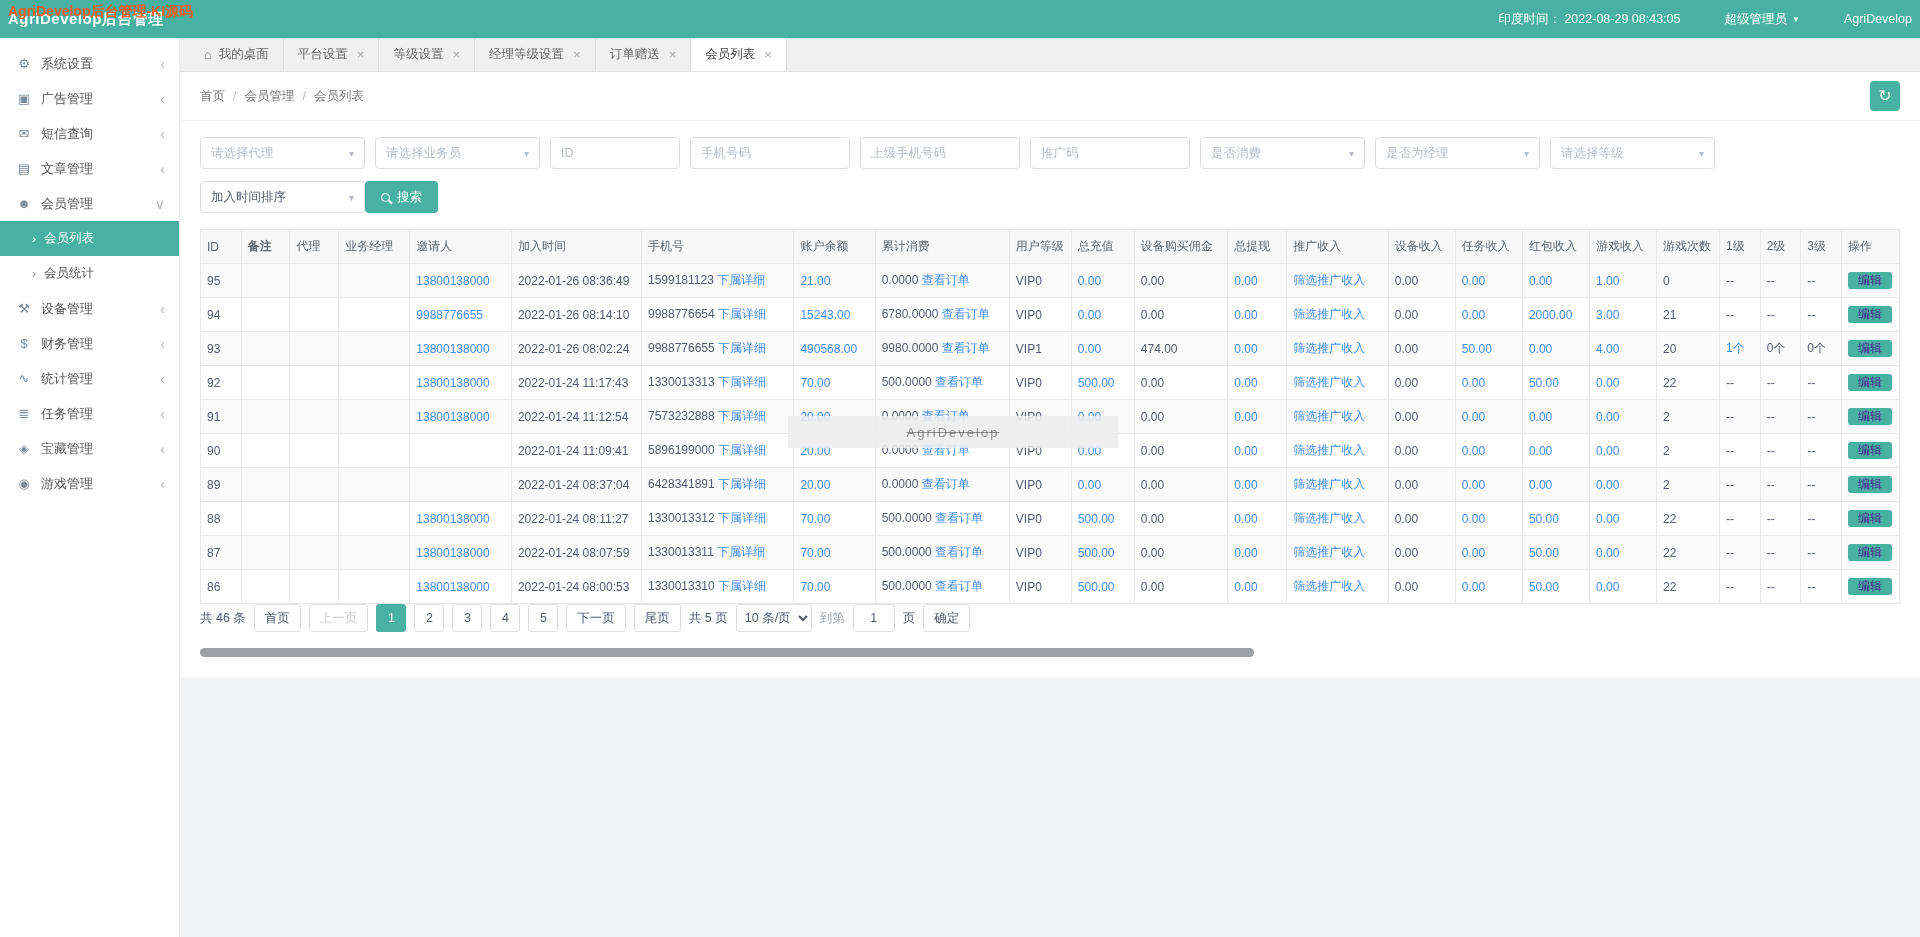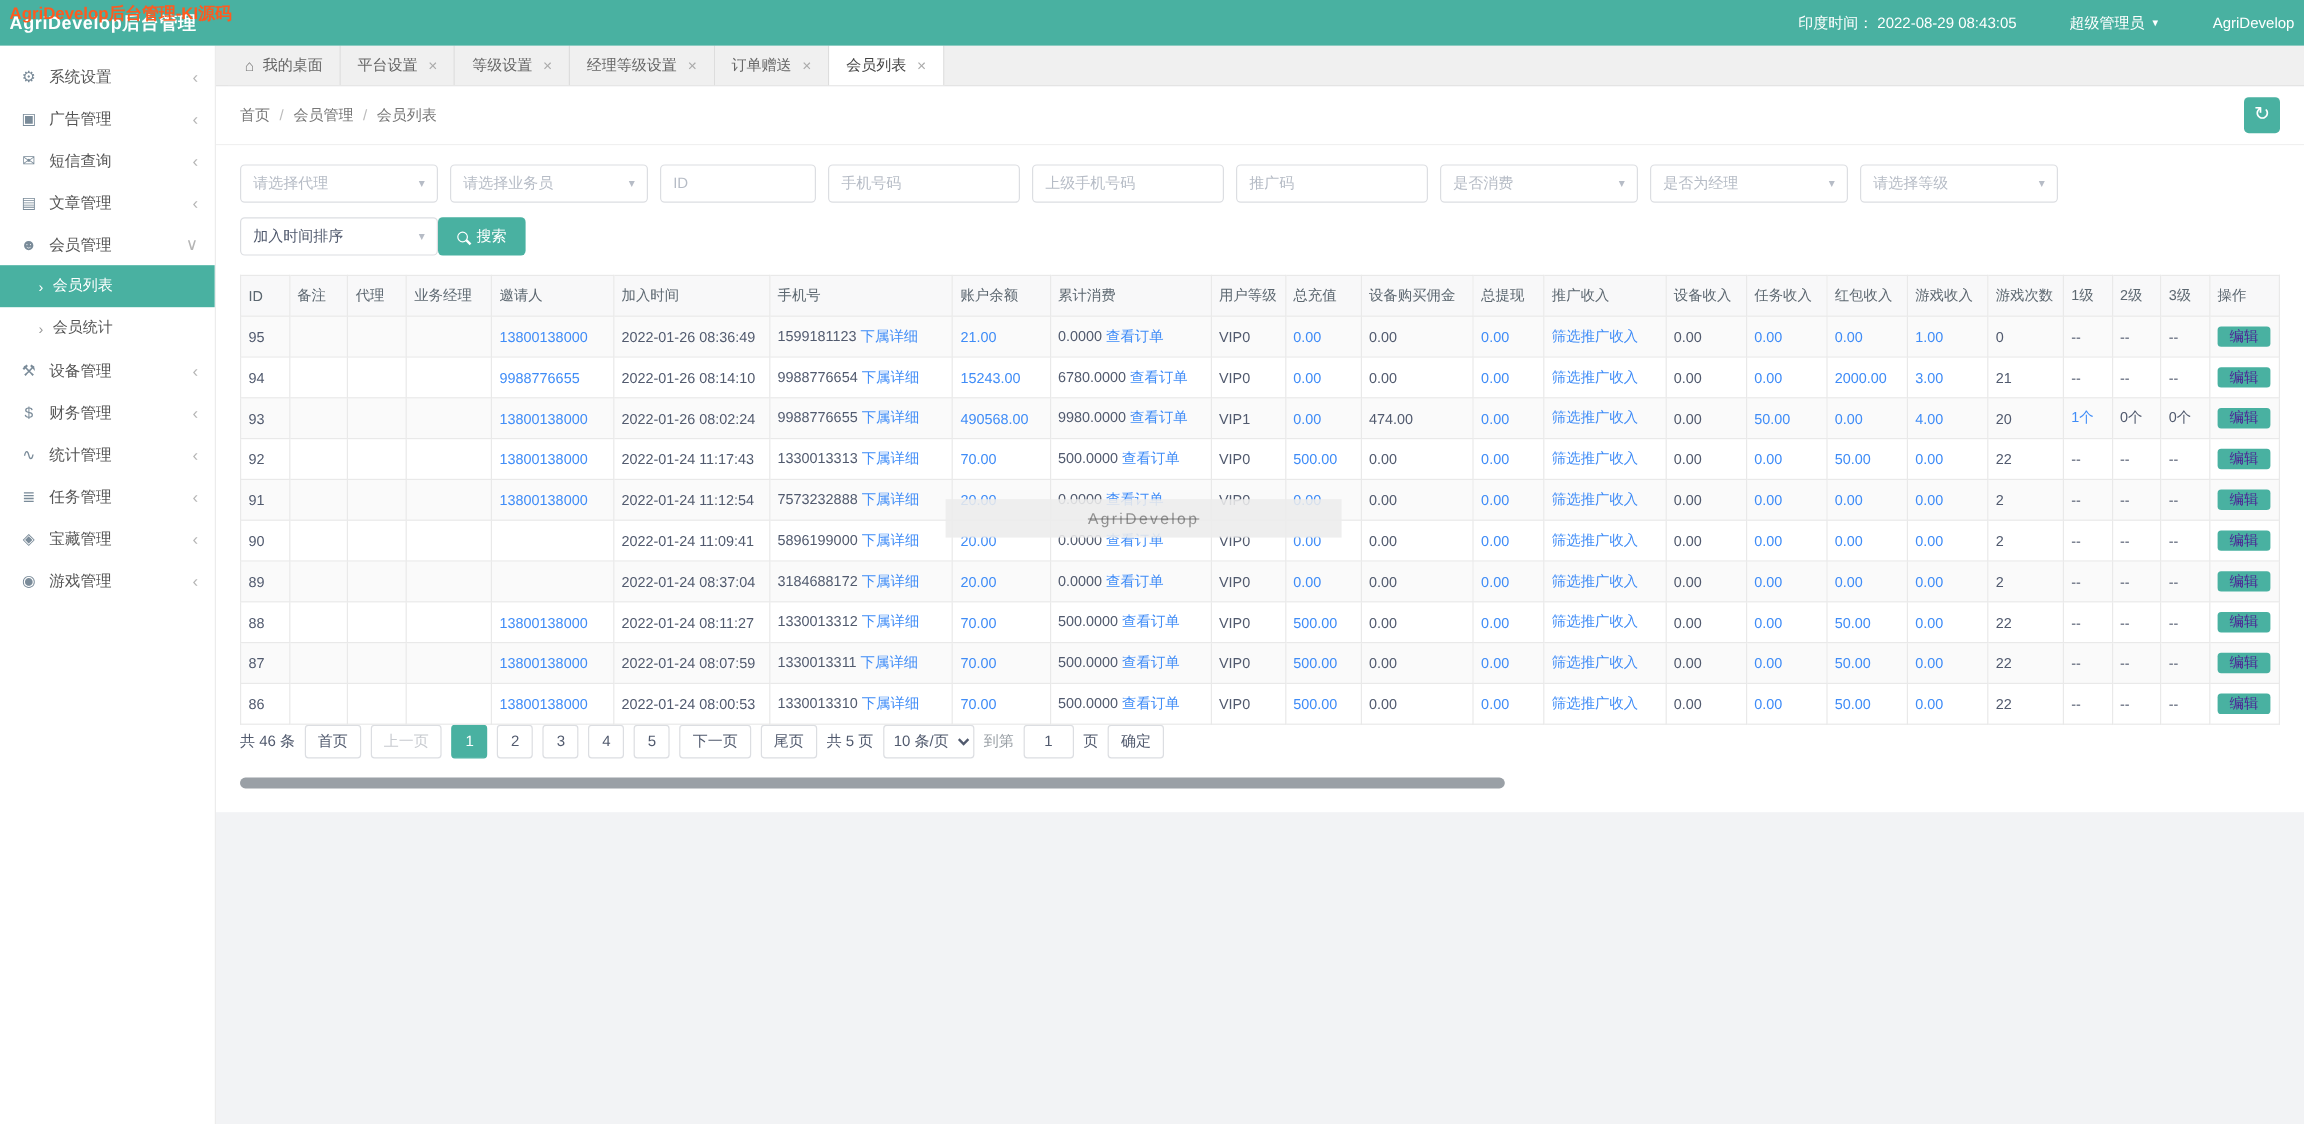--- a/index.html
+++ b/index.html
@@ -234,21 +234,21 @@
             <span class="mag"></span>
             <span>搜索</span>
           </button>
         </div>
 
         <div class="table-wrap">
           <table class="grid" id="grid">
               <thead>
                 <tr>
                   <th style="width: 40px;">ID</th>
-                  <th style="width: 48px;">备注</th>
+                  <th style="width: 48px; font-weight: bold;">备注</th>
                   <th style="width: 48px;">代理</th>
                   <th style="width: 70px;">业务经理</th>
                   <th style="width: 100px;">邀请人</th>
                   <th style="width: 128px;">加入时间</th>
                   <th style="width: 150px;">手机号</th>
                   <th style="width: 80px;">账户余额</th>
                   <th style="width: 132px;">累计消费</th>
                   <th style="width: 60px;">用户等级</th>
                   <th style="width: 62px;">总充值</th>
                   <th style="width: 92px;">设备购买佣金</th>
@@ -416,21 +416,21 @@
                   <td>--</td>
                   <td><button class="edit-btn">编辑</button></td>
                 </tr>
                 <tr>
                   <td>89</td>
                   <td></td>
                   <td></td>
                   <td></td>
                   <td></td>
                   <td>2022-01-24 08:37:04</td>
-                  <td><span>3184688172</span> <a class="lnk">下属详细</a></td>
+                  <td><span>6428341891</span> <a class="lnk">下属详细</a></td>
                   <td><span class="lnk">20.00</span></td>
                   <td><span>0.0000</span> <a class="lnk">查看订单</a></td>
                   <td>VIP0</td>
                   <td><span class="lnk">0.00</span></td>
                   <td>0.00</td>
                   <td><span class="lnk">0.00</span></td>
                   <td><a class="lnk">筛选推广收入</a></td>
                   <td>0.00</td>
                   <td><span class="lnk">0.00</span></td>
                   <td><span class="lnk">0.00</span></td>

